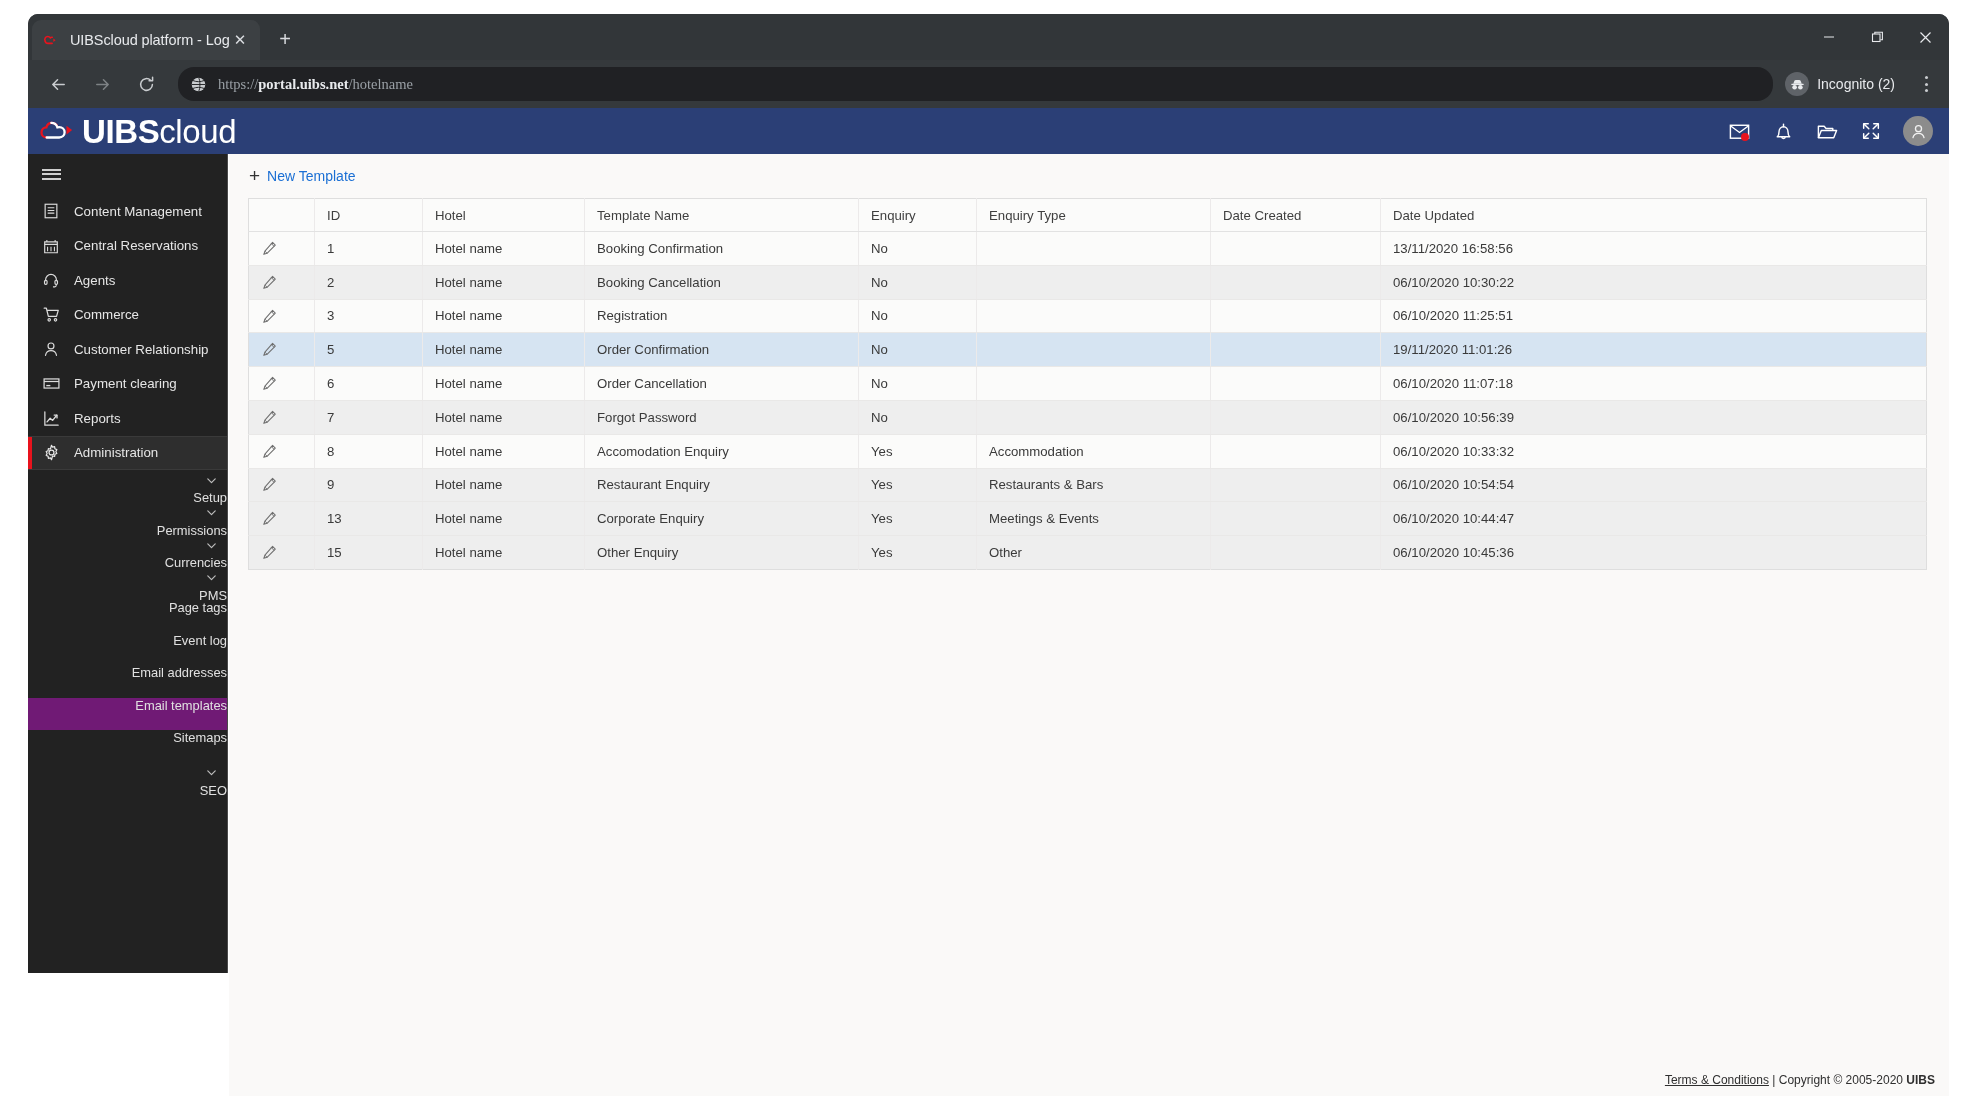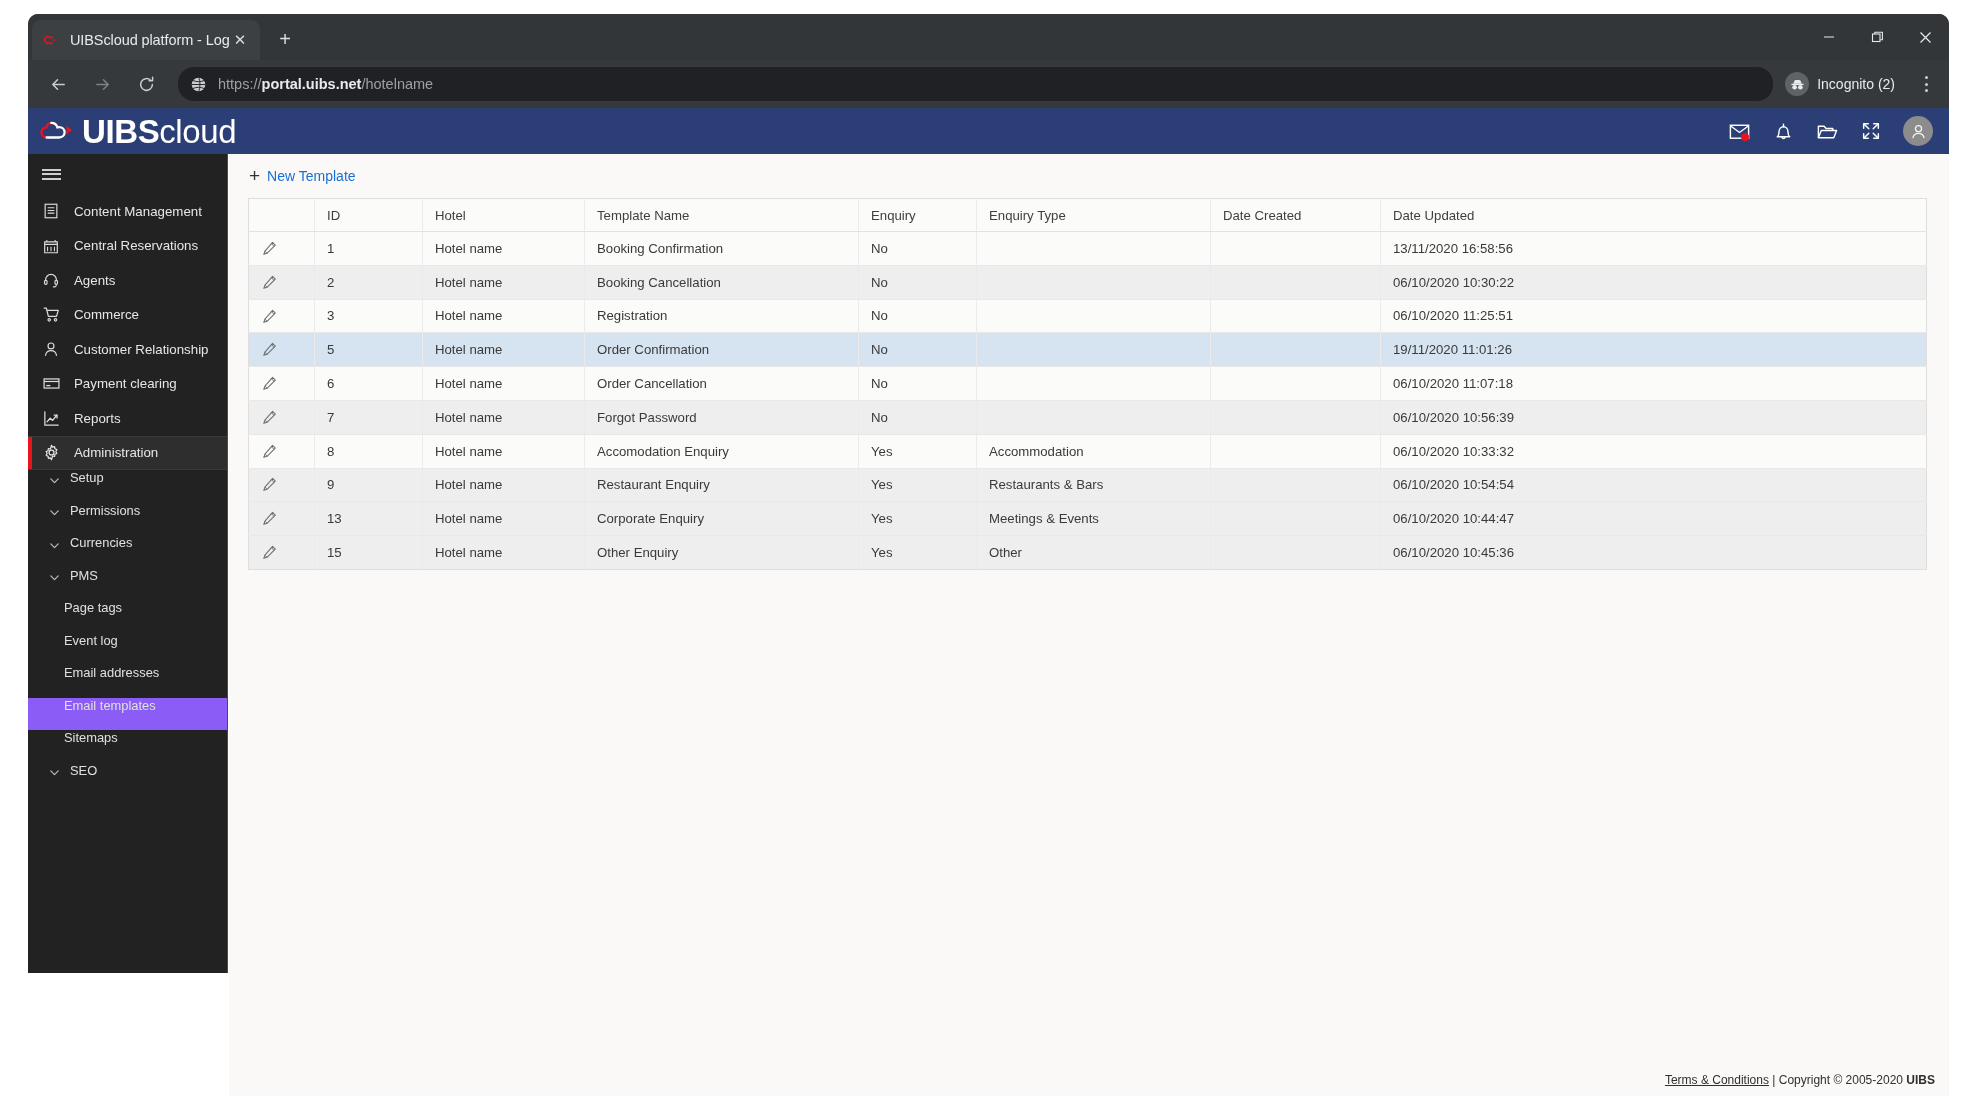--- a/index.html
+++ b/index.html
@@ -95,20 +95,21 @@
   .nav-btn.dim { color: #7e8285; }
   .omnibox {
     flex: 1 1 auto;
     height: 30px;
     background: #202124;
     border-radius: 16px;
     display: flex; align-items: center;
     padding: 17px 12px;
     margin: 0 6px 0 10px;
     overflow: hidden;
+    font-family: Liberation Serif, serif;
   }
   .omni-icon {
     width: 17px; height: 17px;
     margin-right: 11px;
     flex: 0 0 auto;
   }
   .omni-url {
     font-size: 14.5px;
     white-space: nowrap;
     color: #9aa0a6;
@@ -238,28 +239,29 @@
     background: #e8131d;
   }
   .nav-ico {
     width: 24px; height: 22px;
     margin-right: 11px;
     flex: 0 0 auto;
     display: flex; align-items: center; justify-content: center;
   }
   .nav-label { white-space: nowrap; }
   .sub-item {
-    display: flex; align-items: flex-start;
+    display: flex; align-items: flex-end;
     height: 32.5px;
     padding-left: 36px;
     color: #e0e0e0;
     font-size: 12.9px;
+    flex-direction: column;
   }
   .sub-item.has-chev { padding-left: 16px; }
-  .sub-item.selected { background: #8b5cf6; }
+  .sub-item.selected { background: #701a75; }
   .chev {
     width: 20px; height: 20px;
     margin-right: 6px;
     flex: 0 0 auto;
     display: flex; align-items: center; justify-content: center;
   }
 
   
   .content {
     position: absolute;

